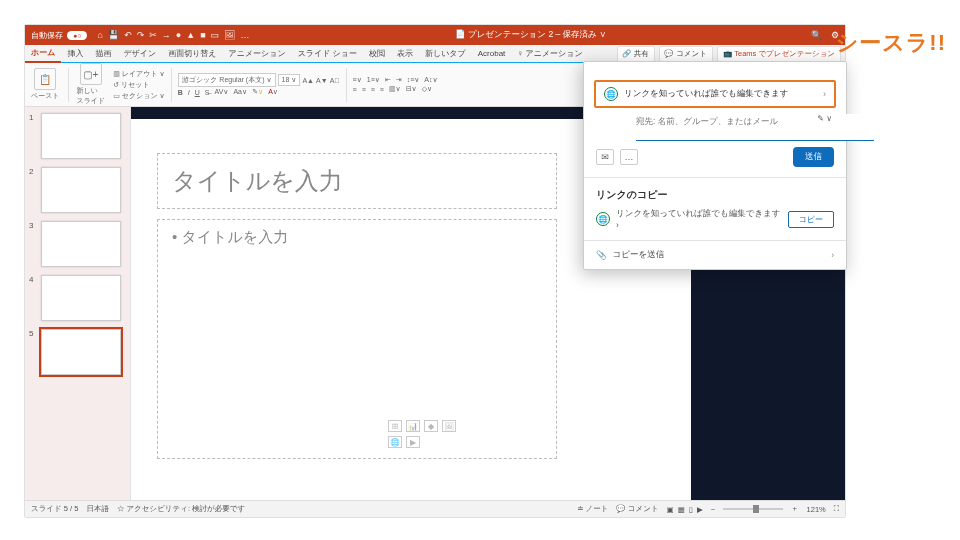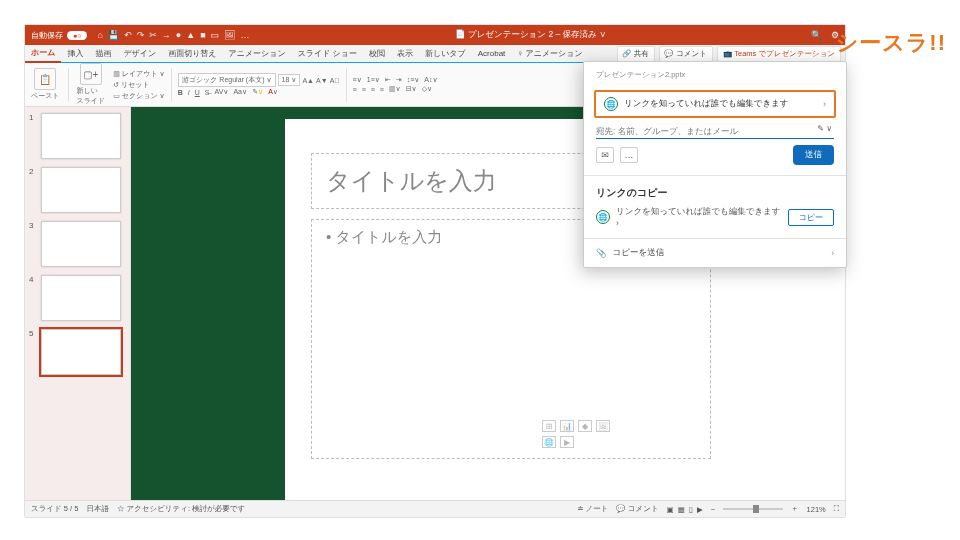--- a/index.html
+++ b/index.html
@@ -34,21 +34,21 @@
 .selbox { border:1px solid #ccc; background:#fff; padding:1px 3px; font-size:7px; }
 
 
 .workspace { flex:1; display:flex; overflow:hidden; }
 .thumbs { width:106px; background:#f5eceb; border-right:1px solid #e0e0e0; padding:6px 4px; overflow:auto; }
 .thumb { display:flex; gap:4px; margin-bottom:8px; }
 .thumb .num { font-size:8px; color:#555; width:8px; }
 .thumb .mini { width:80px; height:46px; background:#fff; border:1px solid #ccc; box-shadow:0 0 2px rgba(0,0,0,.15); }
 .thumb.sel .mini { outline:2px solid #c43e1c; }
 
-.canvas { flex:1; background:#14532d; position:relative; display:flex; align-items:flex-start; justify-content:flex-end; padding:12px 0; }
+.canvas { flex:1; background:#0f172a; position:relative; display:flex; align-items:flex-start; justify-content:flex-start; padding:12px 0; }
 .slide { width:560px; height:400px; background:#fff; position:relative; }
 .ph { position:absolute; border:1px dashed #bbb; padding:8px 14px; }
 .ph-title { left:26px; top:34px; width:400px; height:56px; font-size:24px; color:#888; display:flex; align-items:center; }
 .ph-body { left:26px; top:100px; width:400px; height:240px; font-size:15px; color:#888; }
 .ico-hint { position:absolute; left:230px; top:200px; display:flex; flex-wrap:wrap; width:70px; gap:4px; opacity:.6; }
 .ico-hint span { width:14px; height:12px; border:1px solid #aaa; font-size:8px; display:flex; align-items:center; justify-content:center; }
 
 
 .statusbar { height:17px; background:#f3f3f3; border-top:1px solid #ddd; display:flex; align-items:center; font-size:7.5px; color:#555; padding:0 6px; gap:8px; }
 .statusbar .spacer { flex:1; }
@@ -59,21 +59,21 @@
 
 .sharepanel { position:absolute; right:-2px; top:36px; width:264px; background:#fff; border:1px solid #ccc; box-shadow:-2px 4px 18px rgba(0,0,0,.25); font-size:9px; color:#333; border-radius:2px; }
 .sp-head { padding:8px 12px 4px; }
 .sp-head .t { font-size:11px; font-weight:600; }
 .sp-head .s { font-size:7.5px; color:#888; }
 .sp-perm { margin:6px 10px; border:2px solid #e87722; border-radius:2px; padding:5px 8px; display:flex; align-items:center; gap:6px; cursor:pointer; }
 .sp-perm .globe { width:14px; height:14px; border:1px solid #187a3b; border-radius:50%; color:#187a3b; font-size:8px; display:flex; align-items:center; justify-content:center; }
 .sp-perm .txt { flex:1; font-size:8.5px; }
 .sp-perm .chev { color:#888; }
 .sp-field { margin:4px 12px; }
-.sp-field input { width:100%; border:none; border-bottom:1.5px solid #0f6cbd; font-size:8.5px; padding:2px 50px 2px 0; outline:none; }
+.sp-field input { width:100%; border:none; border-bottom:1.5px solid #0f6cbd; font-size:8.5px; padding:2px 50px 14px 0; outline:none;margin-left:40px; }
 .sp-field { position:relative; }
 .sp-field .pen { position:absolute; right:2px; top:0; font-size:8px; color:#666; }
 .sp-msg { margin:4px 12px 8px; }
 .sp-msg input { width:100%; border:none; font-size:8.5px; padding:2px 0; outline:none; color:#999; }
 .sp-actions { margin:6px 12px 10px; display:flex; align-items:center; }
 .sp-actions .left { display:flex; gap:6px; }
 .sp-actions .left .sq { width:18px; height:16px; border:1px solid #ccc; border-radius:2px; display:flex; align-items:center; justify-content:center; font-size:9px; color:#555; }
 .sp-actions .send { margin-left:auto; background:#0f6cbd; color:#fff; border:none; padding:4px 12px; font-size:8.5px; border-radius:4px; }
 .sp-divider { height:1px; background:#e3e3e3; }
 .sp-copy { padding:10px 12px; }
@@ -259,21 +259,20 @@
     </div>
     <span>−</span>
     <div class="zoom-slider"></div>
     <span>＋</span>
     <span>121%</span>
     <span>⛶</span>
   </div>
 
   <div class="sharepanel">
     <div class="sp-head">
-      <div class="s">プレゼンテーション2.pptx</div>
     </div>
     <div class="sp-perm">
       <span class="globe">🌐</span>
       <span class="txt">リンクを知っていれば誰でも編集できます</span>
       <span class="chev">›</span>
     </div>
     <div class="sp-field">
       <input placeholder="宛先: 名前、グループ、またはメール" style="">
       <span class="pen">✎ ∨</span>
     </div>

